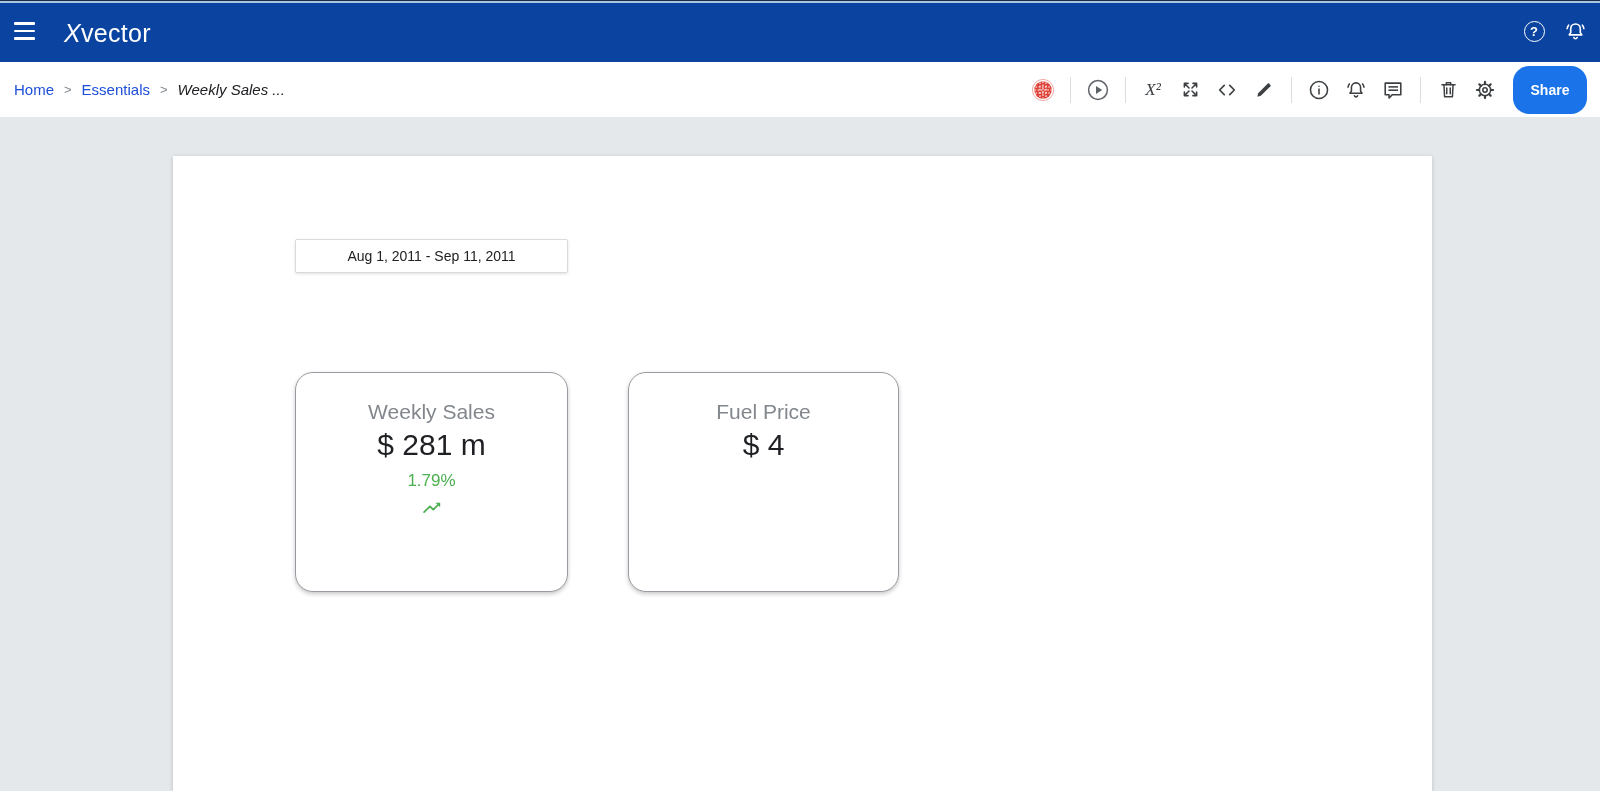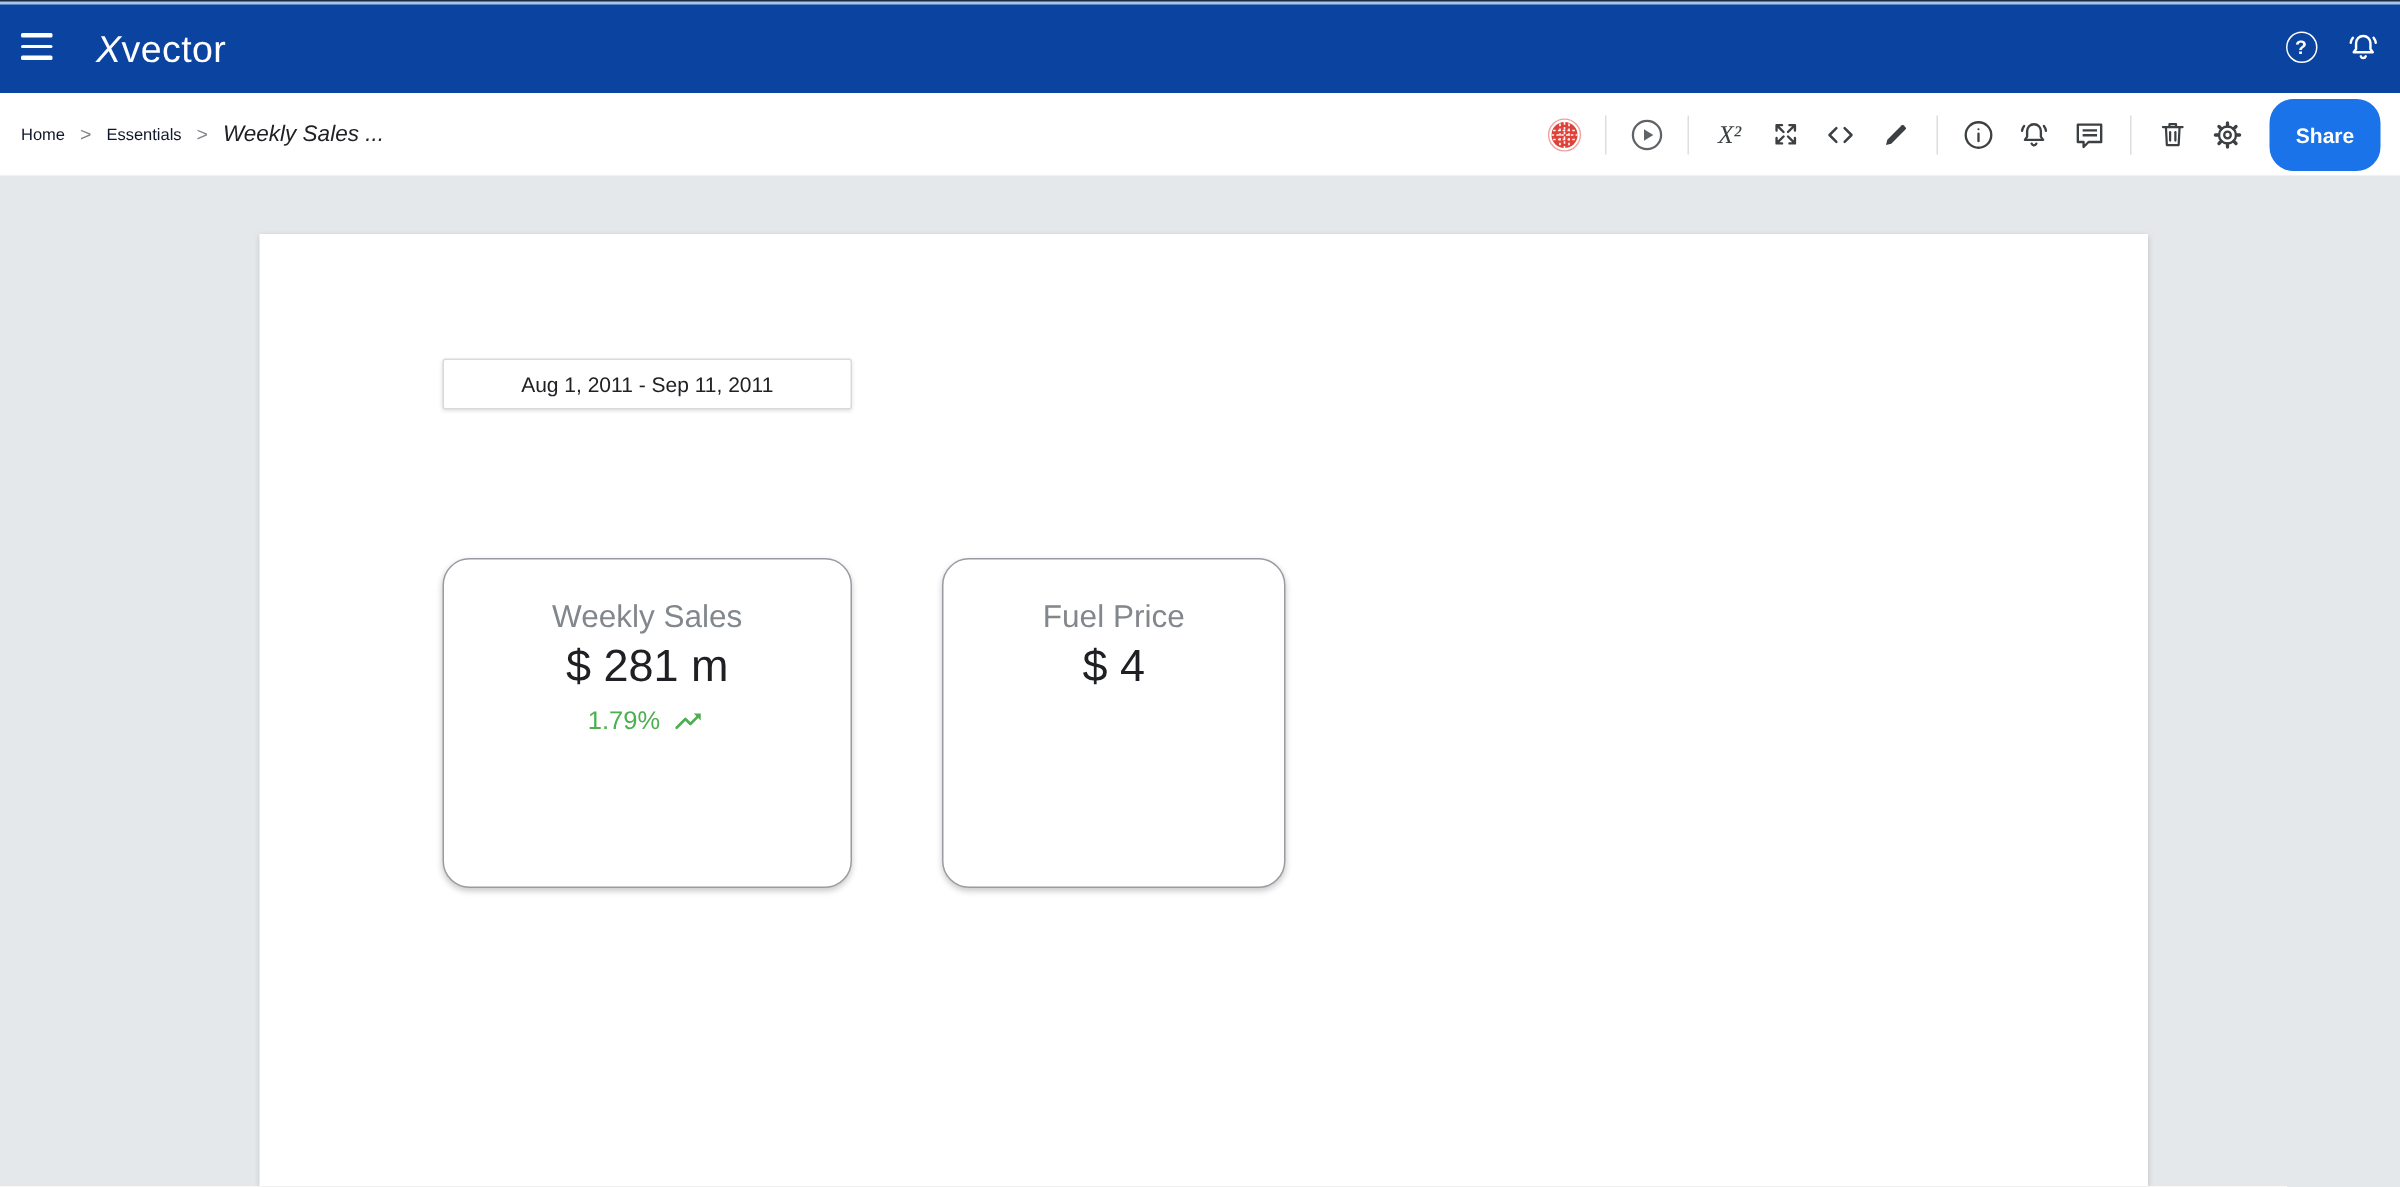--- a/index.html
+++ b/index.html
@@ -23,43 +23,43 @@
   .menu-btn span{display:block;width:21px;height:2.6px;background:#fff;border-radius:1px;}
   .logo{position:absolute;left:64px;top:0;height:62px;line-height:66px;font-size:25px;color:#fff;letter-spacing:.3px;display:inline-block;}
   .logo::first-letter{font-style:italic;}
   .topbar-right{position:absolute;right:13px;top:0;height:62px;display:flex;align-items:center;gap:17px;}
   .tb-white-btn{background:none;border:none;cursor:pointer;width:24px;height:24px;display:flex;align-items:center;justify-content:center;color:#fff;}
   .help-circle{width:21px;height:21px;border:1.8px solid #fff;border-radius:50%;display:flex;align-items:center;justify-content:center;font-size:13px;font-weight:bold;color:#fff;}
 
   
   .crumbbar{position:absolute;top:62px;left:0;right:0;height:55px;background:#fff;box-shadow:0 1px 2px rgba(0,0,0,.05);}
   .breadcrumb{position:absolute;left:14px;top:0;height:55px;display:flex;align-items:center;gap:10px;font-size:15px;}
-  .crumb-link{color:#0f172a;cursor:pointer;background:none;border:none;font-size:11px;font-family:inherit;}
+  .crumb-link{color:#1d4ed8;cursor:pointer;background:none;border:none;font-size:15px;font-family:inherit;}
   .crumb-sep{color:#80868b;font-size:13px;}
   .crumb-current{color:#202124;font-style:italic;}
   .toolbar{position:absolute;right:13px;top:0;height:55px;display:flex;align-items:center;gap:13px;}
   .icon-btn{background:none;border:none;cursor:pointer;width:24px;height:24px;display:flex;align-items:center;justify-content:center;color:var(--icon-dark,#3c4043);padding:0;}
   .icon-btn svg{display:block;}
   .vdiv{width:1px;height:26px;background:#dcdee1;margin:0 2px;}
   .formula{font-size:17px;color:var(--icon-dark,#3c4043);font-family:"Liberation Serif","DejaVu Serif",serif;font-style:italic;}
   .share-btn{width:74px;height:48px;border:none;border-radius:16px;background:var(--accent-blue,#1a73e8);color:#fff;font-size:14px;font-weight:bold;cursor:pointer;font-family:inherit;margin-left:3px;}
 
   
   .canvas{position:absolute;top:117px;left:0;right:0;bottom:0;background:var(--background-gray,#e5e8eb);}
   .panel{position:absolute;left:173px;width:1259px;top:39px;bottom:0;background:#fff;box-shadow:0 1px 4px rgba(0,0,0,.18);}
   .datebox{position:absolute;left:122px;top:83px;width:273px;height:34px;background:#fff;border:1px solid #d8dadd;border-radius:2px;
     box-shadow:0 1px 3px rgba(0,0,0,.12);display:flex;align-items:center;justify-content:center;font-size:14px;color:#202124;cursor:pointer;}
   .kpi{position:absolute;top:216px;height:220px;background:#fff;border:1px solid #989ca2;border-radius:18px;
     box-shadow:0 2px 4px rgba(0,0,0,.22);text-align:center;padding-top:27px;cursor:pointer;}
   .kpi-weekly{left:122px;width:273px;}
-  .kpi-fuel{left:455px;width:229px;}
+  .kpi-fuel{left:455px;width:271px;}
   .kpi-title{font-size:21px;color:#82878d;}
   .kpi-value{font-size:30px;color:#1f2023;margin-top:4px;}
   .kpi-delta{margin-top:9px;font-size:17px;display:flex;align-items:center;justify-content:center;gap:7px;}
-  .kpi-delta.up{color:var(--positive-green,#4caf50);}
+  .kpi-delta.up{color:var(--positive-green,#4caf50);flex-direction:column;}
   .kpi-delta.down{color:var(--negative-red,#ef5350);}
 </style>
 </head>
 <body>
 
 <div class="stage">
 
   <header class="topbar">
     <div class="topstrip"></div>
     <button class="menu-btn" aria-label="menu">

